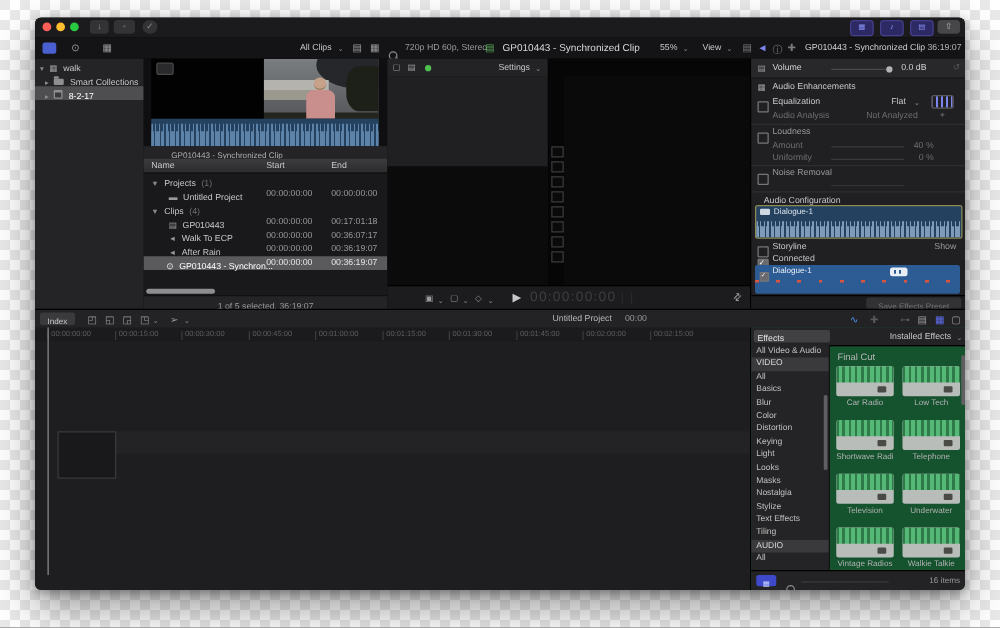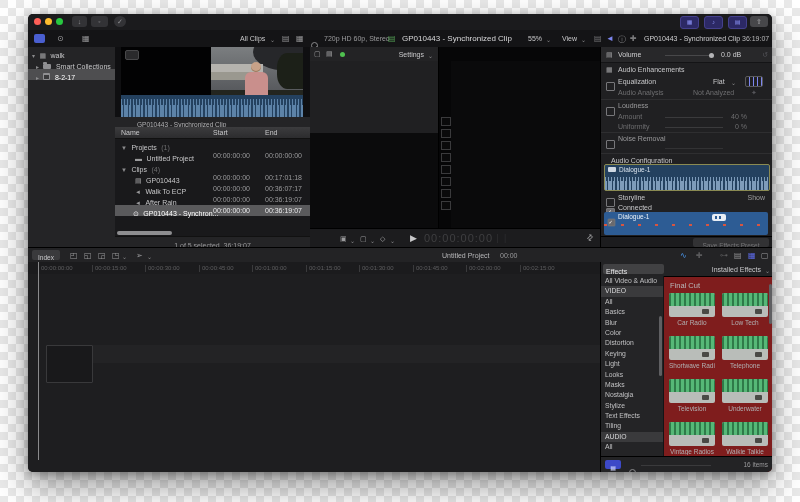--- a/index.html
+++ b/index.html
@@ -352,21 +352,21 @@
     <span class="rlab" style="left:385px">00:01:45:00</span>
     <span class="rlab" style="left:438px">00:02:00:00</span>
     <span class="rlab" style="left:492px">00:02:15:00</span>
   </div>
   <div class="a" style="left:0;top:260px;width:572px;height:198px;background:#1e1e20;overflow:hidden">
     <div class="a" style="left:18px;top:71px;width:554px;height:18px;background:#232325"></div>
     <div class="a" style="left:18px;top:71px;width:45px;height:36px;background:#19191b;border:1px solid #39393b;border-radius:1px"></div>
   </div>
   <div class="a" style="left:10px;top:248px;width:1px;height:198px;background:#8a8a8c"></div>
 
-  <div class="a" style="left:572px;top:248px;width:172px;height:210px;background:#7f1d1d;border-left:1px solid #000">
+  <div class="a" style="left:572px;top:248px;width:172px;height:210px;background:#14532d;border-left:1px solid #000">
     <div class="a" style="left:0;top:0;width:172px;height:14px;background:#232325;border-bottom:1px solid #000">
       <span class="a" style="left:2px;top:2px;width:58px;height:10px;background:#414143;border-radius:2px;line-height:10px;padding-left:3px">
         <span class="t t7" style="color:#e6e6e8">Effects</span>
       </span>
       <span class="a t t7" style="right:12px;top:4px">Installed Effects</span>
       <span class="a chev" style="right:3px;top:5px">⌄</span>
     </div>
     <div class="a" style="left:0;top:14px;width:62px;height:180px;background:#242426;border-right:1px solid #141416;overflow:hidden">
       <div class="catrow">All Video &amp; Audio</div>
       <div class="catrow hdr">VIDEO</div>

